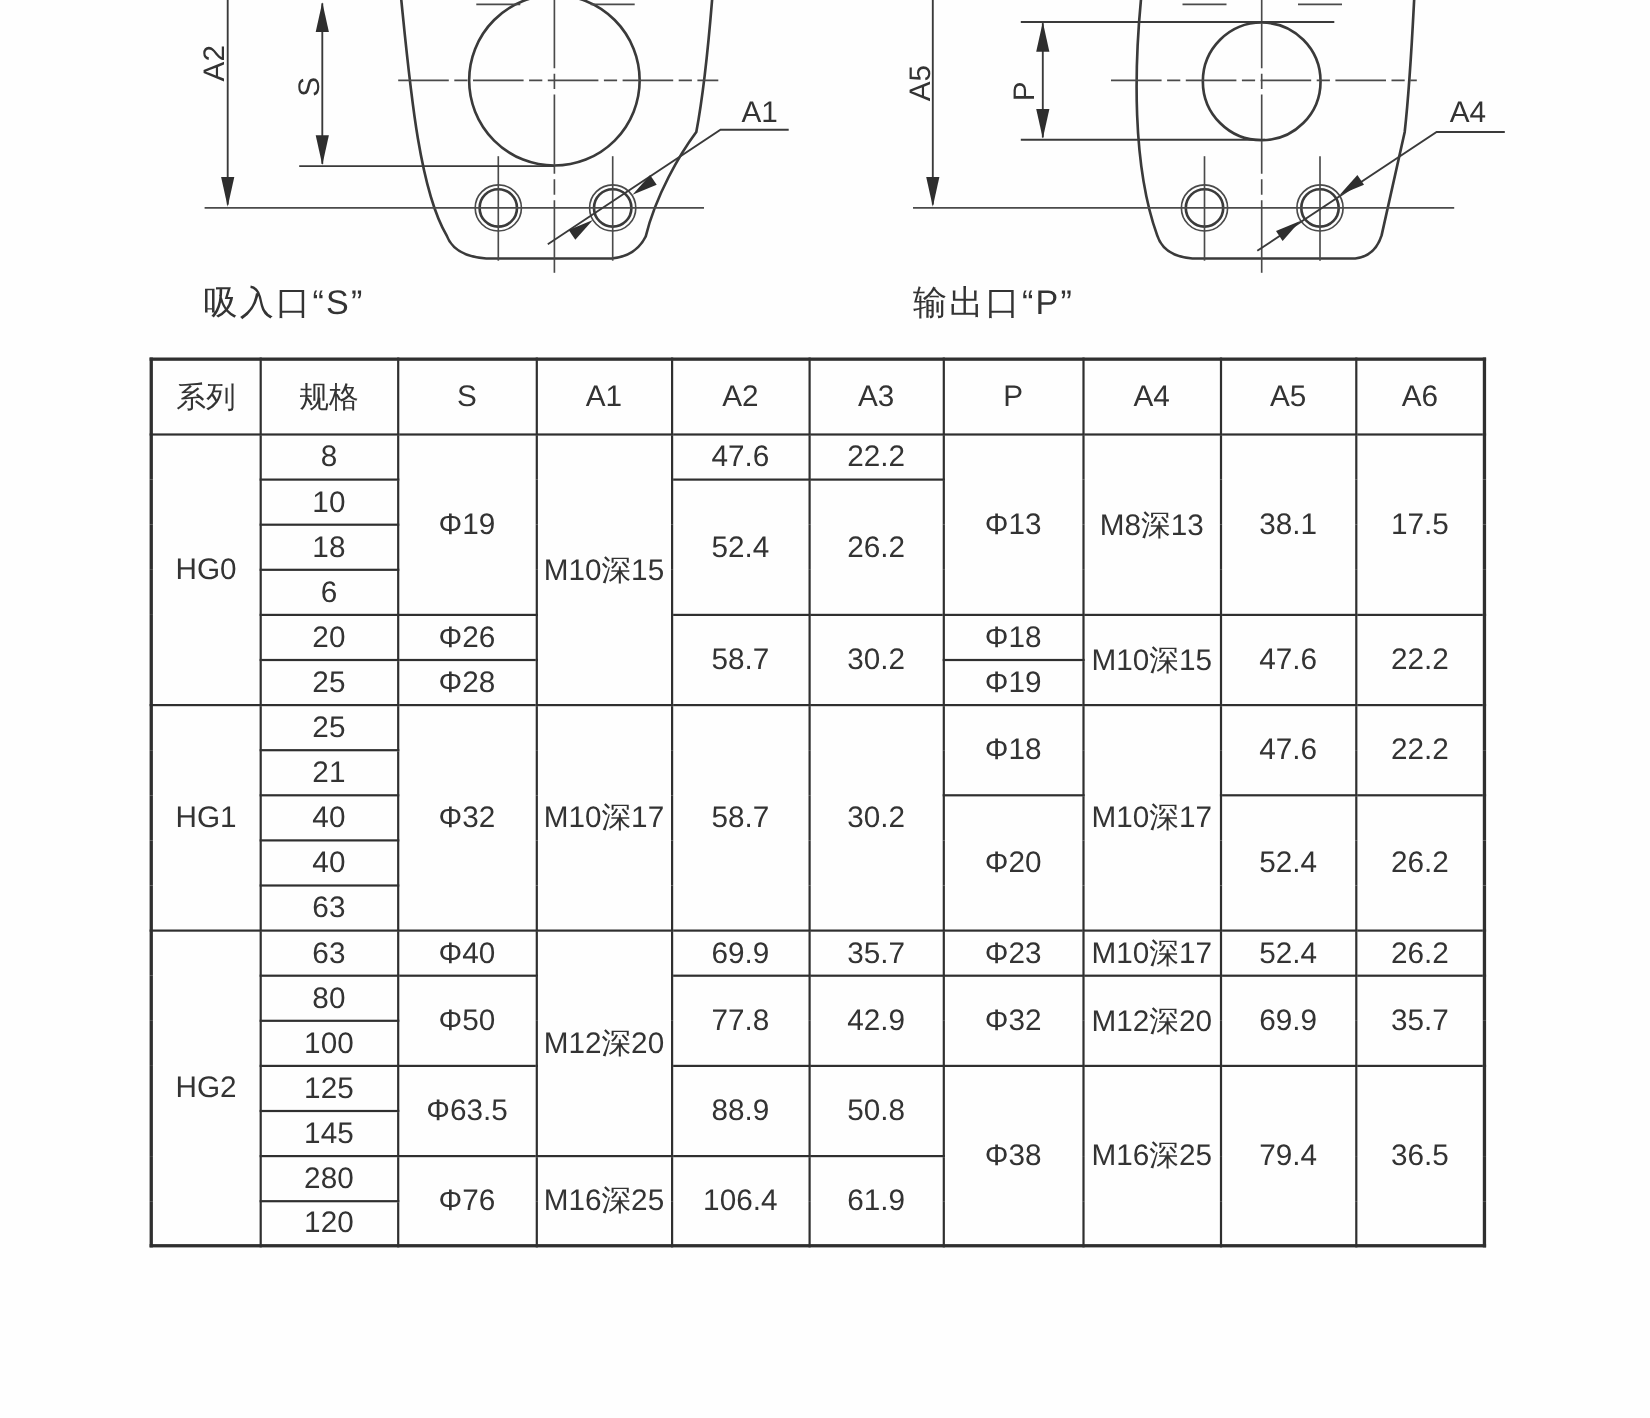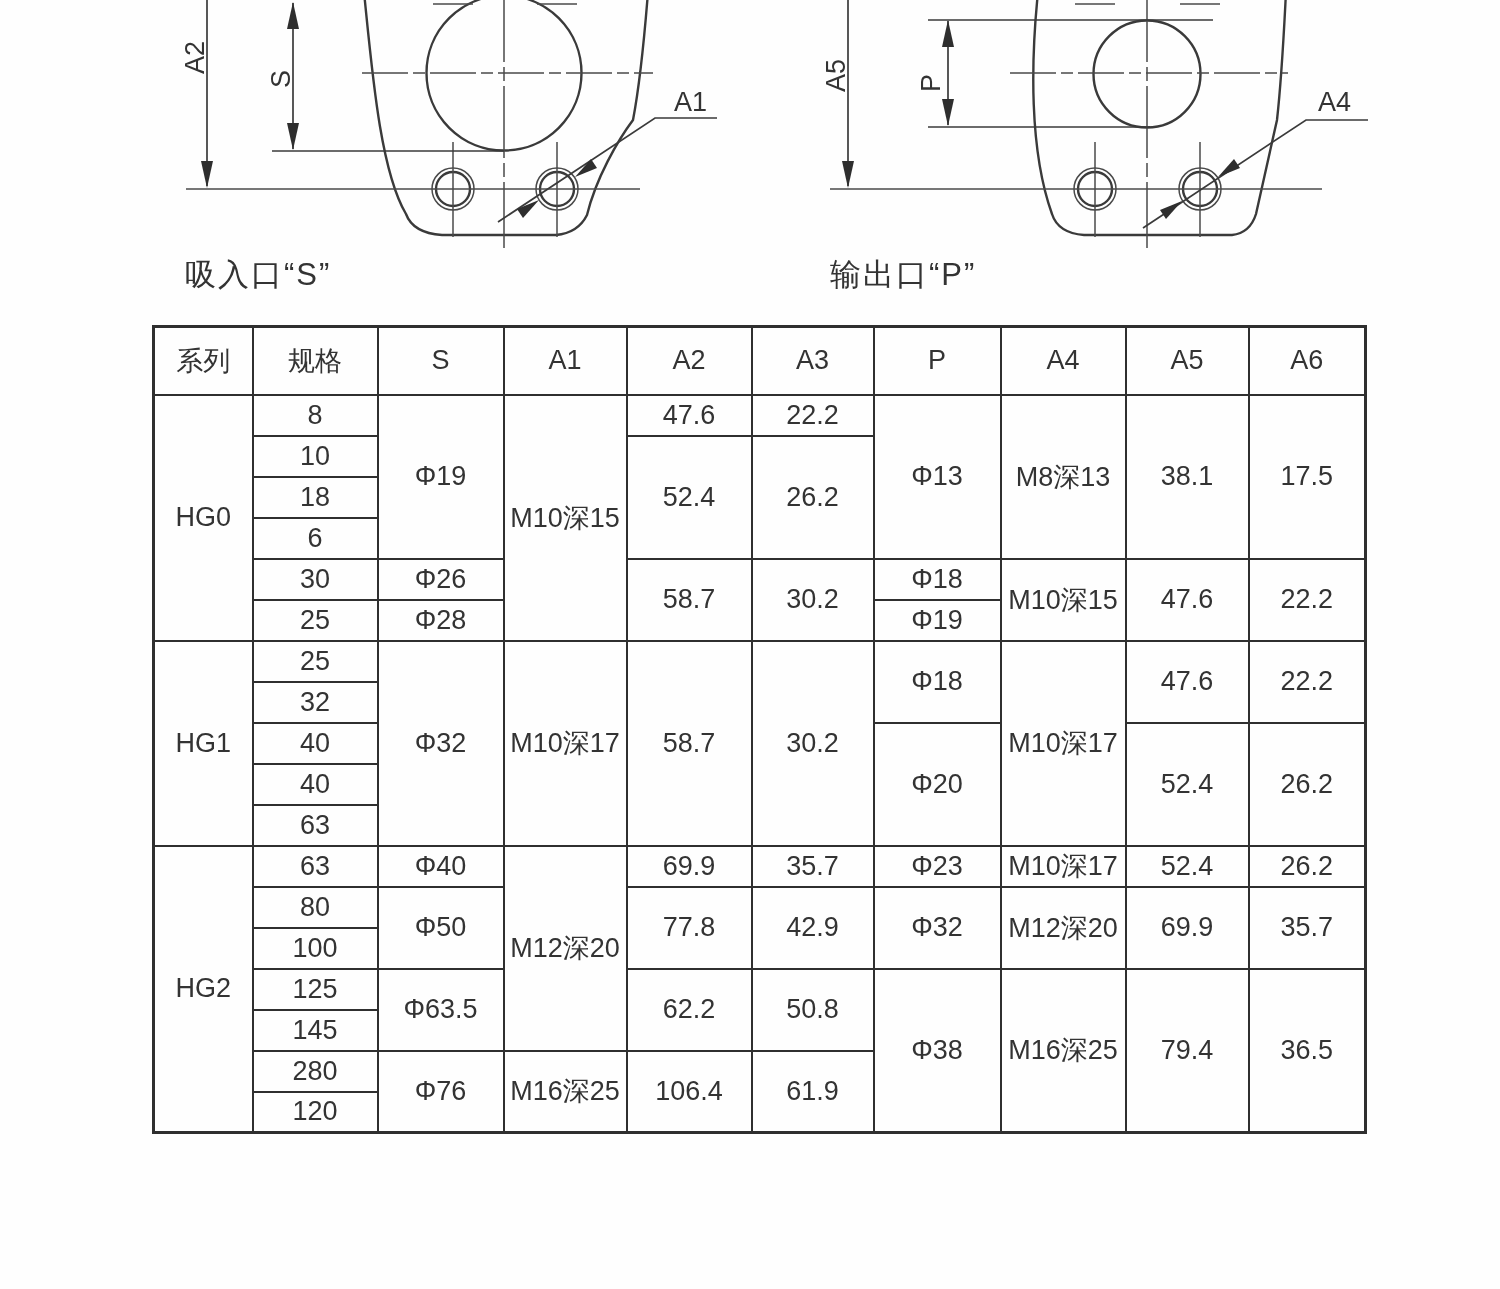--- a/index.html
+++ b/index.html
@@ -14,21 +14,21 @@
   }
   .diagrams-svg { position:absolute; left:0; top:0; }
   .drawline  { stroke:#3a3a3a; stroke-width:2.4; fill:none; }
   .thinline  { stroke:#4a4a4a; stroke-width:1.5; fill:none; }
   .dimline   { stroke:#3a3a3a; stroke-width:1.7; fill:none; }
   .arrow     { fill:#2e2e2e; stroke:none; }
   .dimtext   { font-family:"Liberation Sans","DejaVu Sans",sans-serif; font-size:27px; fill:#333; }
   .captiontext { font-family:"Liberation Sans","DejaVu Sans",sans-serif; font-size:31px; fill:#333; letter-spacing:2px; }
 
   table.spec {
-    position:absolute; left:152px; top:325px;
+    position:absolute; left:136px; top:325px;
     width:1212px;
     border-collapse:collapse;
     table-layout:fixed;
     border:3px solid #2f2f2f;
   }
   table.spec th, table.spec td {
     border:2px solid #2f2f2f;
     text-align:center;
     vertical-align:middle;
     font-size:27px;
@@ -171,21 +171,21 @@
           <td rowspan="3">52.4</td>
           <td rowspan="3">26.2</td>
         </tr>
         <tr>
           <td>18</td>
         </tr>
         <tr>
           <td>6</td>
         </tr>
         <tr>
-          <td>30</td>
+          <td>20</td>
           <td>Φ26</td>
           <td rowspan="2">58.7</td>
           <td rowspan="2">30.2</td>
           <td>Φ18</td>
           <td rowspan="2">M10深15</td>
           <td rowspan="2">47.6</td>
           <td rowspan="2">22.2</td>
         </tr>
         <tr>
           <td>25</td>
@@ -198,21 +198,21 @@
           <td rowspan="5">Φ32</td>
           <td rowspan="5">M10深17</td>
           <td rowspan="5">58.7</td>
           <td rowspan="5">30.2</td>
           <td rowspan="2">Φ18</td>
           <td rowspan="5">M10深17</td>
           <td rowspan="2">47.6</td>
           <td rowspan="2">22.2</td>
         </tr>
         <tr>
-          <td>32</td>
+          <td>21</td>
         </tr>
         <tr>
           <td>40</td>
           <td rowspan="3">Φ20</td>
           <td rowspan="3">52.4</td>
           <td rowspan="3">26.2</td>
         </tr>
         <tr>
           <td>40</td>
         </tr>
@@ -240,21 +240,21 @@
           <td rowspan="2">M12深20</td>
           <td rowspan="2">69.9</td>
           <td rowspan="2">35.7</td>
         </tr>
         <tr>
           <td>100</td>
         </tr>
         <tr>
           <td>125</td>
           <td rowspan="2">Φ63.5</td>
-          <td rowspan="2">62.2</td>
+          <td rowspan="2">88.9</td>
           <td rowspan="2">50.8</td>
           <td rowspan="4">Φ38</td>
           <td rowspan="4">M16深25</td>
           <td rowspan="4">79.4</td>
           <td rowspan="4">36.5</td>
         </tr>
         <tr>
           <td>145</td>
         </tr>
         <tr>

